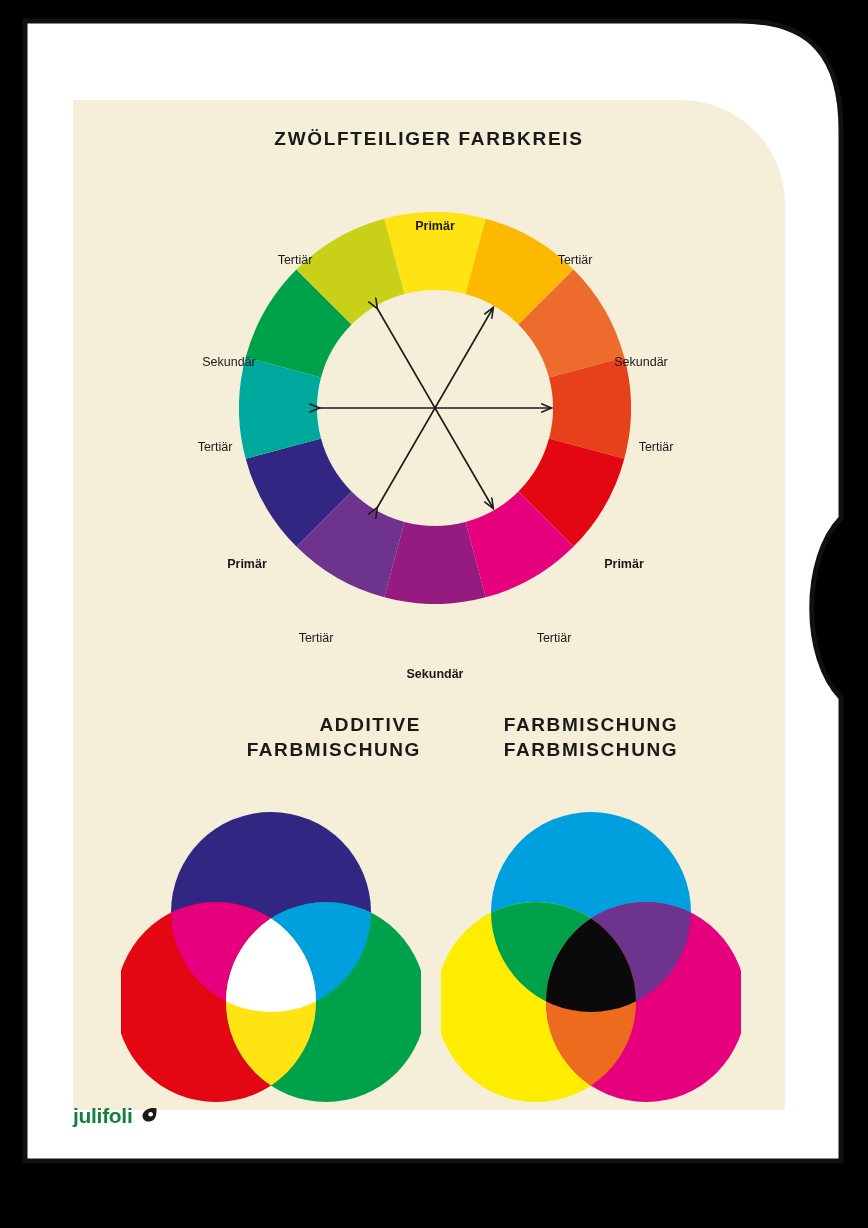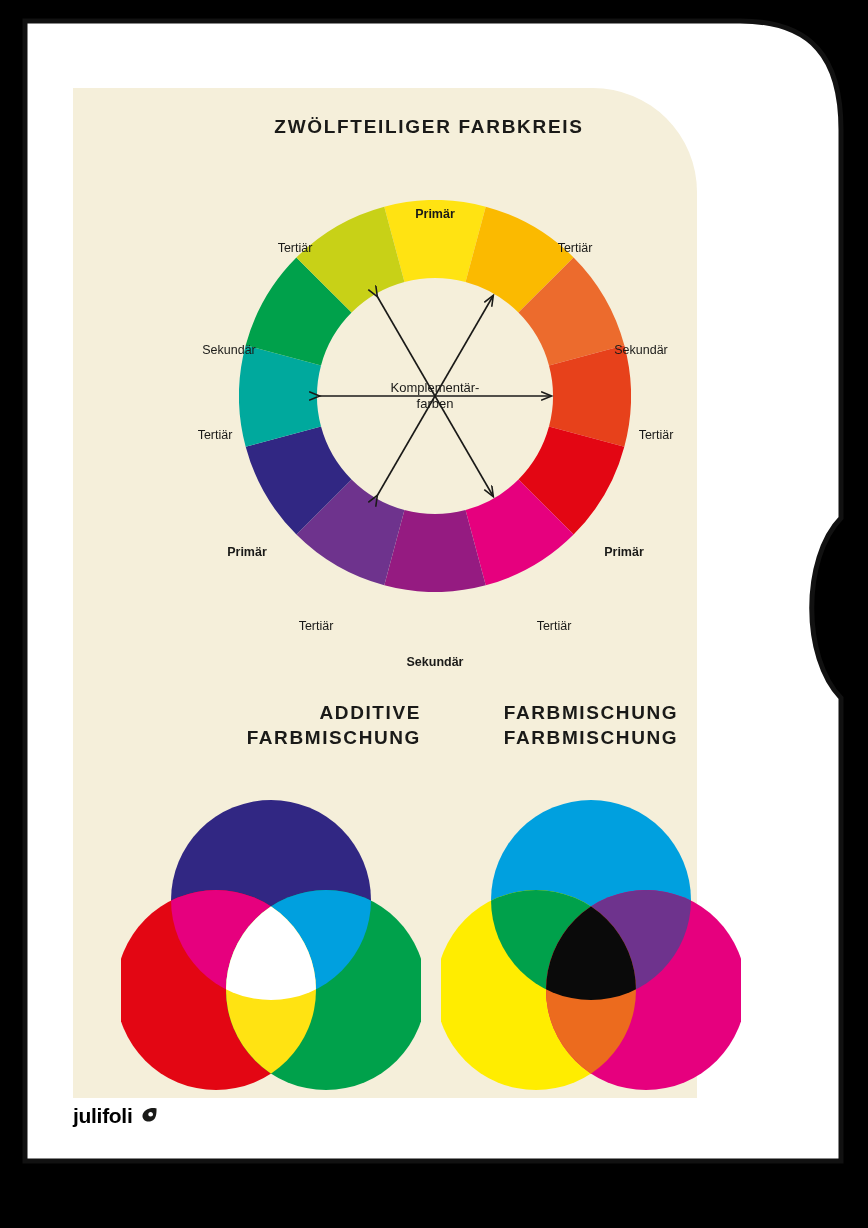--- a/index.html
+++ b/index.html
@@ -34,22 +34,22 @@
   #page-sheet svg {
     display: block;
     width: 822px;
     height: 1146px;
   }
 
   
   #cream-panel {
     position: absolute;
     left: 73px;
-    top: 88px;
-    width: 624px;
+    top: 100px;
+    width: 712px;
     height: 1010px;
     background: #F5EFDA;
     border-top-right-radius: 104px;
   }
 
   
   #poster-title {
     position: absolute;
     left: 0;
     top: 28px;
@@ -130,21 +130,21 @@
     left: 73px;
     top: 1104px;
     display: flex;
     align-items: center;
     gap: 6px;
   }
   #logo-wordmark {
     font-size: 21px;
     font-weight: bold;
     letter-spacing: -0.3px;
-    color: #000000;
+    color: #15803d;
   }
   #logo-leaf-icon { display: block; }
 </style>
 </head>
 <body>
 
 <div id="black-backdrop"></div>
 
 <div id="page-sheet">
   <svg viewBox="0 0 822 1146" xmlns="http://www.w3.org/2000/svg">
@@ -201,24 +201,20 @@
         </marker>
       </defs>
 
       <line x1="80" y1="196" x2="312" y2="196" stroke="#1A1A18" stroke-width="1.6" marker-start="url(#arrowhead)" marker-end="url(#arrowhead)"></line>
 
       <line x1="138" y1="296" x2="254" y2="96" stroke="#1A1A18" stroke-width="1.6" marker-start="url(#arrowhead)" marker-end="url(#arrowhead)"></line>
 
       <line x1="138" y1="96" x2="254" y2="296" stroke="#1A1A18" stroke-width="1.6" marker-start="url(#arrowhead)" marker-end="url(#arrowhead)"></line>
     </svg>
 
-    <div id="wheel-center-label">
-      <span>Komplementär-</span><br>
-      <span>farben</span>
-    </div>
 
     <div id="wheel-labels">
         <div class="wheel-label bold" style="left: 362px; top: 44px;">Primär</div>
         <div class="wheel-label" style="left: 222px; top: 78px;">Tertiär</div>
         <div class="wheel-label" style="left: 156px; top: 180px;">Sekundär</div>
         <div class="wheel-label" style="left: 142px; top: 265px;">Tertiär</div>
         <div class="wheel-label bold" style="left: 174px; top: 382px;">Primär</div>
         <div class="wheel-label" style="left: 243px; top: 456px;">Tertiär</div>
         <div class="wheel-label bold" style="left: 362px; top: 492px;">Sekundär</div>
         <div class="wheel-label" style="left: 481px; top: 456px;">Tertiär</div>

